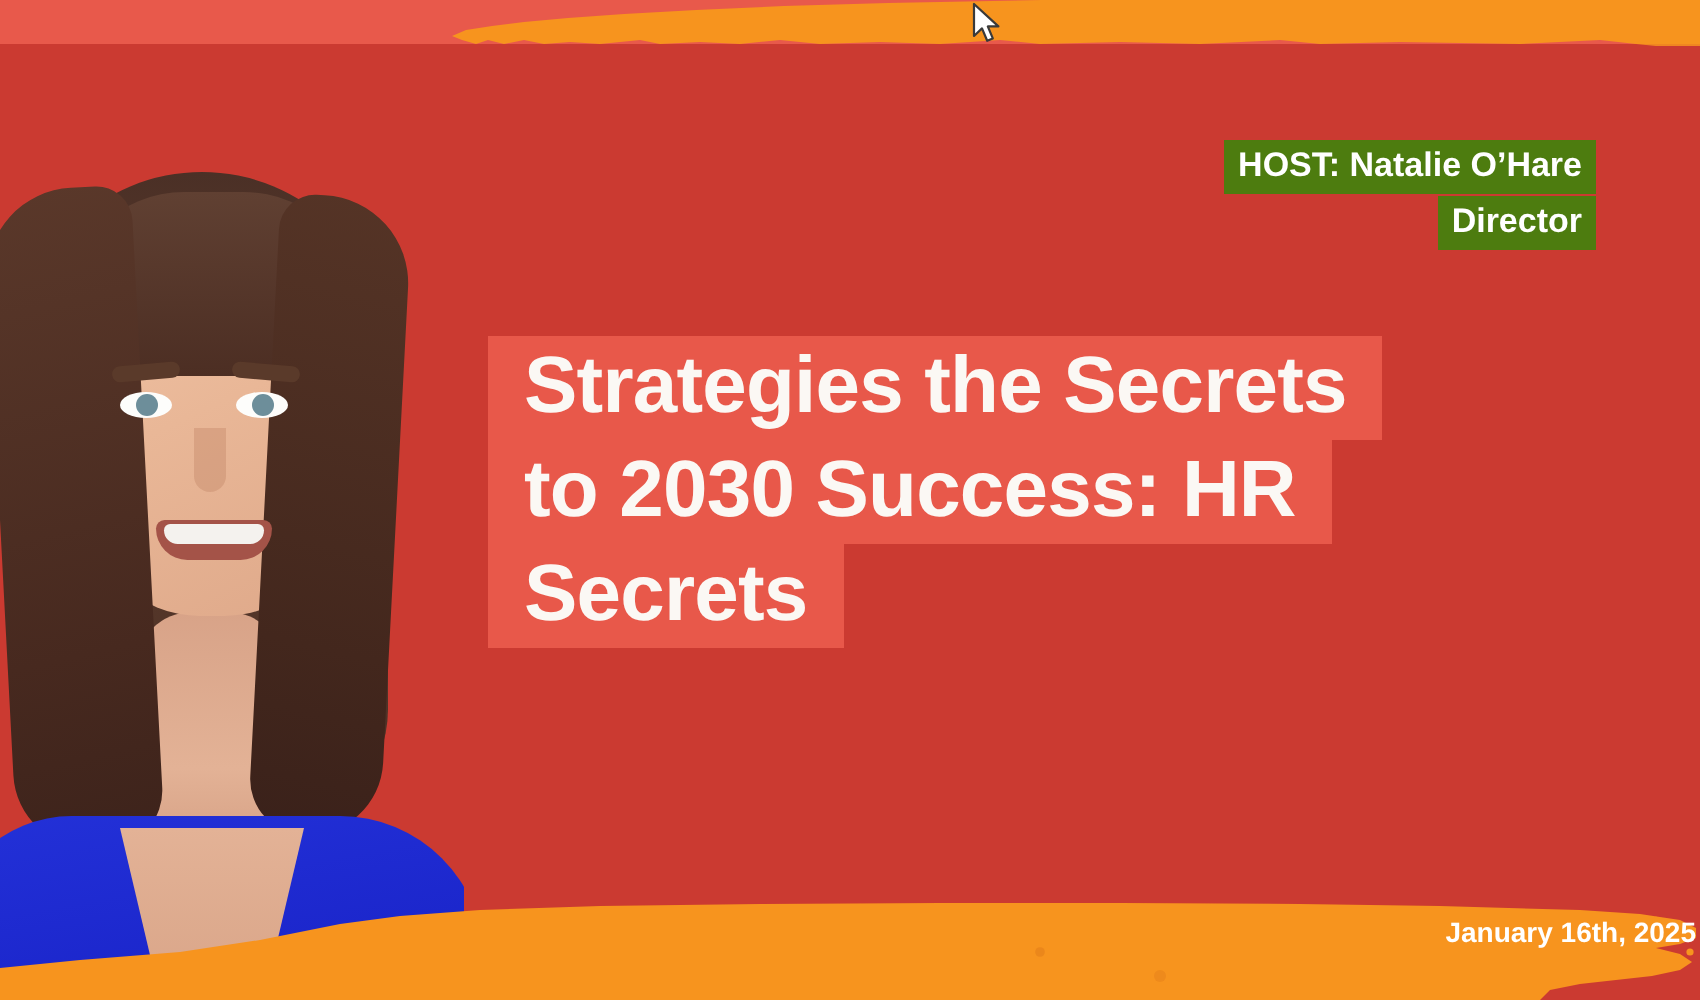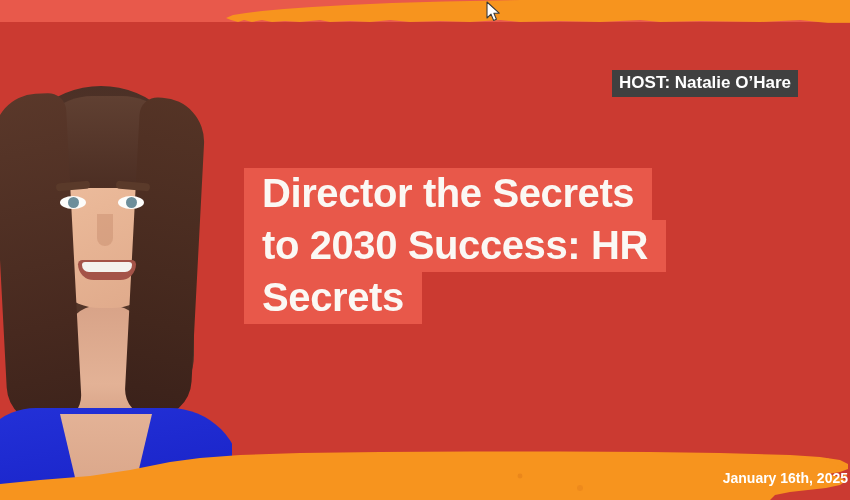--- a/index.html
+++ b/index.html
@@ -95,21 +95,21 @@
     clip-path:polygon(0 0, 100% 0, 62% 100%, 38% 100%);
   }
 
   
   .host-block {
     position:absolute; right:52px; top:70px;
     display:flex; flex-direction:column; align-items:flex-end; gap:1px;
   }
   .host-line {
     display:inline-block;
-    background:#404040;
+    background:#4d7c0f;
     color:#ffffff;
     font-size:17px; font-weight:bold; line-height:22px;
     padding:2px 7px 3px 7px;
     white-space:nowrap;
   }
 
   
   .title-block {
     position:absolute; left:244px; top:168px;
     display:flex; flex-direction:column; align-items:flex-start;
@@ -119,21 +119,21 @@
     background:#e8584a;
     color:#fbf8f4;
     font-size:40px; font-weight:bold; line-height:45px;
     letter-spacing:-0.4px;
     padding:3px 18px 4px 18px;
     white-space:nowrap;
   }
 
   
   .date-text {
-    position:absolute; right:2px; top:470px;
+    position:absolute; right:2px; top:458px;
     color:#ffffff; font-size:14px; font-weight:bold;
     white-space:nowrap;
   }
 
   
   .cursor { position:absolute; left:486px; top:1px; width:16px; height:22px; }
 </style>
 </head>
 <body>
 
@@ -167,24 +167,25 @@
     <div class="p-mouth">
       <div class="p-teeth"></div>
     </div>
     <div class="p-shirt"></div>
     <div class="p-vneck"></div>
 
   </div>
 
   <div class="host-block">
     <span class="host-line">HOST: Natalie O’Hare</span>
+    <span class="host-line">Director</span>
   </div>
 
   <div class="title-block">
-    <span class="title-line">Director the Secrets</span>
+    <span class="title-line">Strategies the Secrets</span>
     <span class="title-line">to 2030 Success: HR</span>
     <span class="title-line">Secrets</span>
   </div>
 
   <svg class="brush-bottom" viewBox="0 0 850 62" preserveAspectRatio="none">
     <path d="M150,62 L150,28 L170,24 L200,20 L240,17 L300,15 L380,14 L470,13.5
              L560,13.5 L650,14 L720,15 L790,17 L820,19 L840,22 L848,26
              L848,31 L840,34 L828,36 L840,39 L846,43 L840,47 L826,50 L808,52
              L790,54 L775,57 L770,62 Z" fill="#f7941e"></path>
     <path d="M0,62 L0,46 L40,42 L90,38 L130,32 L150,28 L150,62 Z" fill="#f7941e"></path>

